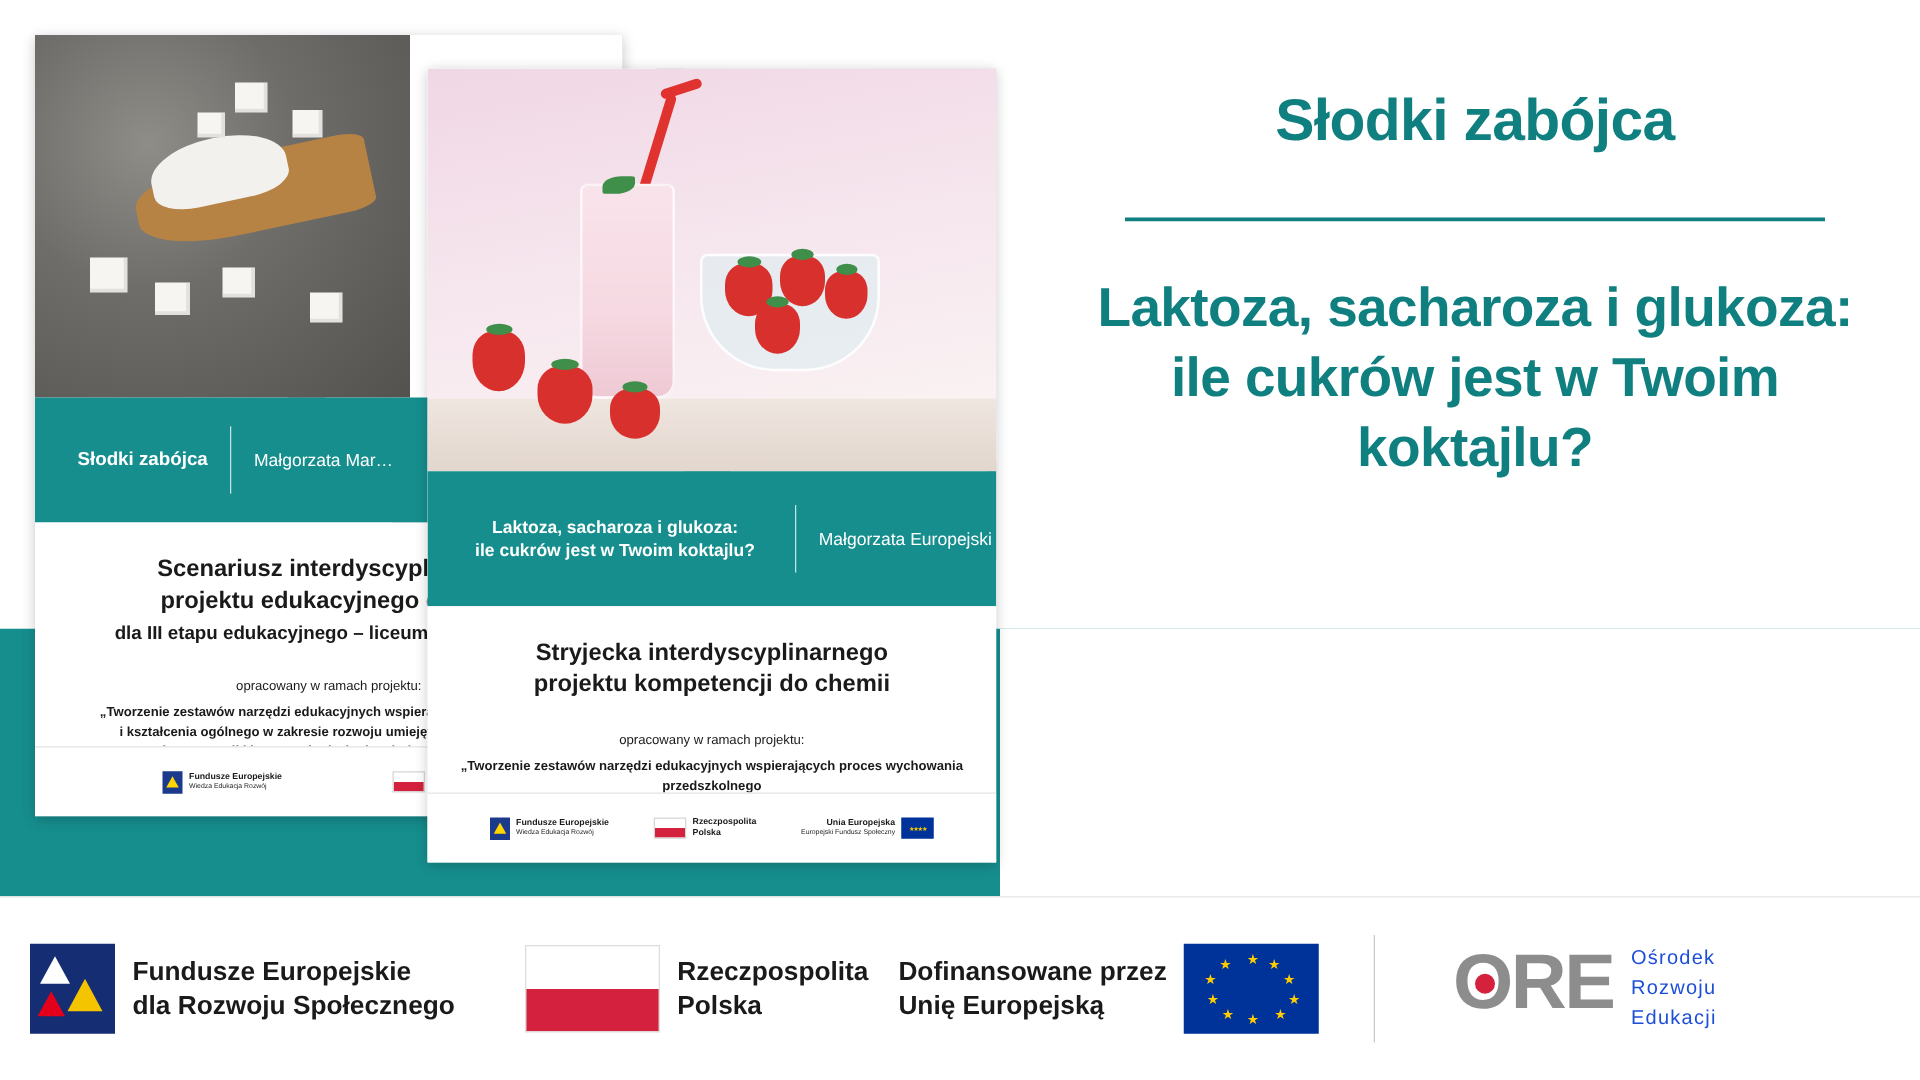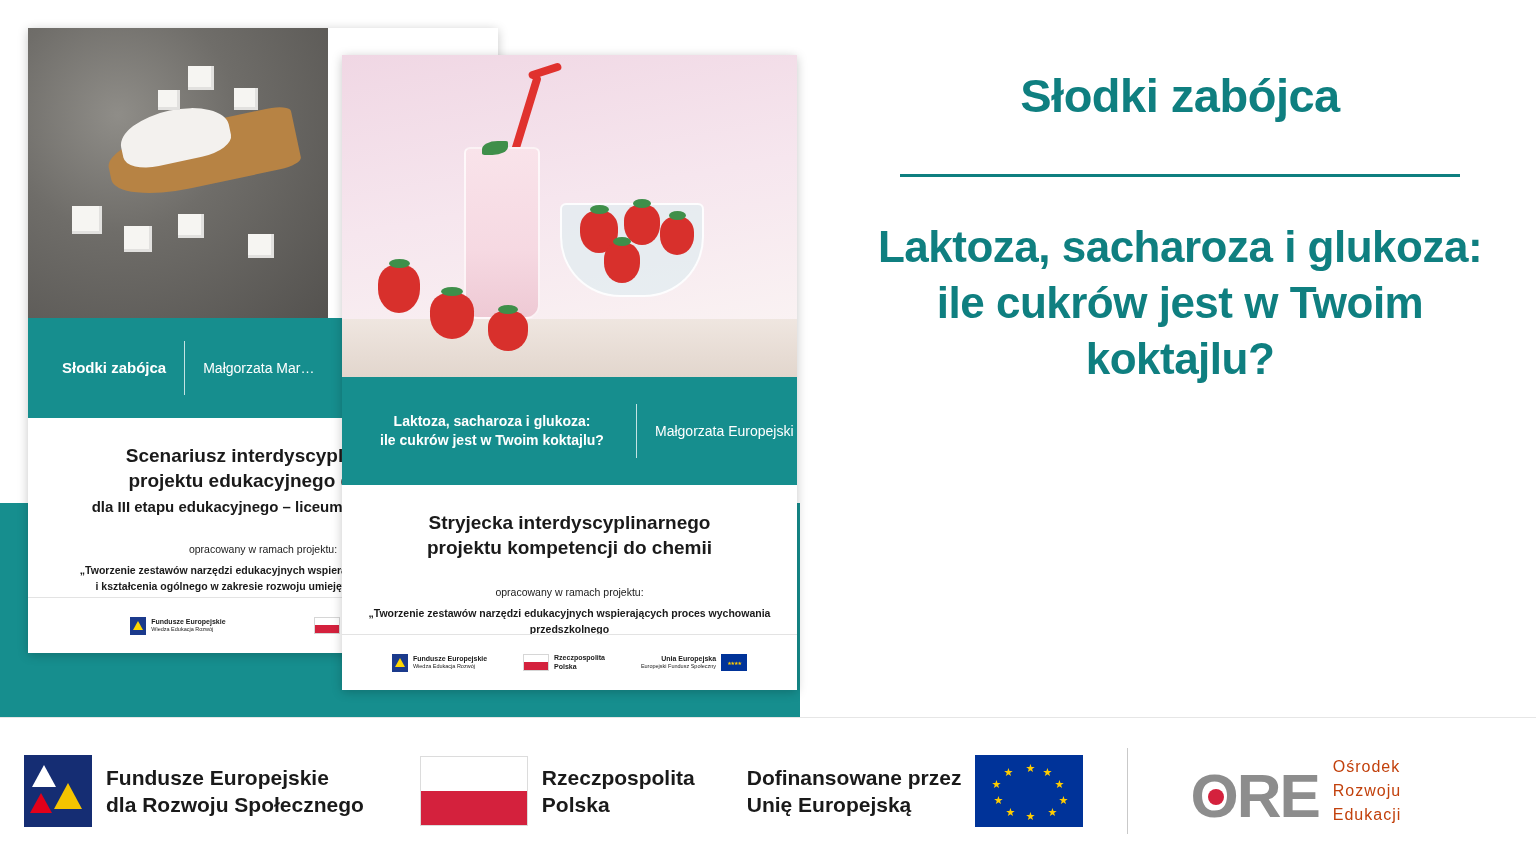--- a/index.html
+++ b/index.html
@@ -448,21 +448,21 @@
     line-height: 1;
   }
   .bb-divider {
     width: 1px;
     height: 86px;
     background: #c9c9c9;
     margin: 0 6px;
   }
   .ore-logo {
     display: flex;
-    align-items: flex-end;
+    align-items: flex-start;
     gap: 14px;
   }
   .ore-mark {
     font-size: 62px;
     font-weight: bold;
     color: #8d8d8d;
     letter-spacing: -2px;
     position: relative;
     line-height: 1;
   }
@@ -470,21 +470,21 @@
     position: absolute;
     left: 18px;
     top: 24px;
     width: 16px;
     height: 16px;
     border-radius: 50%;
     background: #d4213d;
   }
   .ore-words {
     font-size: 16px;
-    color: #c2410c;
+    color: #1d4ed8;
     line-height: 1.5;
     letter-spacing: 1px;
     white-space: pre-line;
   }
 </style>
 </head>
 <body>
 
 <div class="slide">
 
@@ -627,21 +627,21 @@
       <div class="bb-label">Fundusze Europejskie
 dla Rozwoju Społecznego</div>
     </div>
 
     <div class="bb-item" style="margin-left:56px;">
       <div class="pl-flag"></div>
       <div class="bb-label">Rzeczpospolita
 Polska</div>
     </div>
 
-    <div class="bb-item" style="margin-left:52px;">
+    <div class="bb-item" style="margin-left:24px;">
       <div class="bb-label">Dofinansowane przez
 Unię Europejską</div>
       <div class="eu-flag">
         <span class="eu-star" style="left:50px;top:8px;">★</span>
         <span class="eu-star" style="left:67px;top:12px;">★</span>
         <span class="eu-star" style="left:79px;top:24px;">★</span>
         <span class="eu-star" style="left:83px;top:40px;">★</span>
         <span class="eu-star" style="left:72px;top:52px;">★</span>
         <span class="eu-star" style="left:50px;top:56px;">★</span>
         <span class="eu-star" style="left:30px;top:52px;">★</span>

